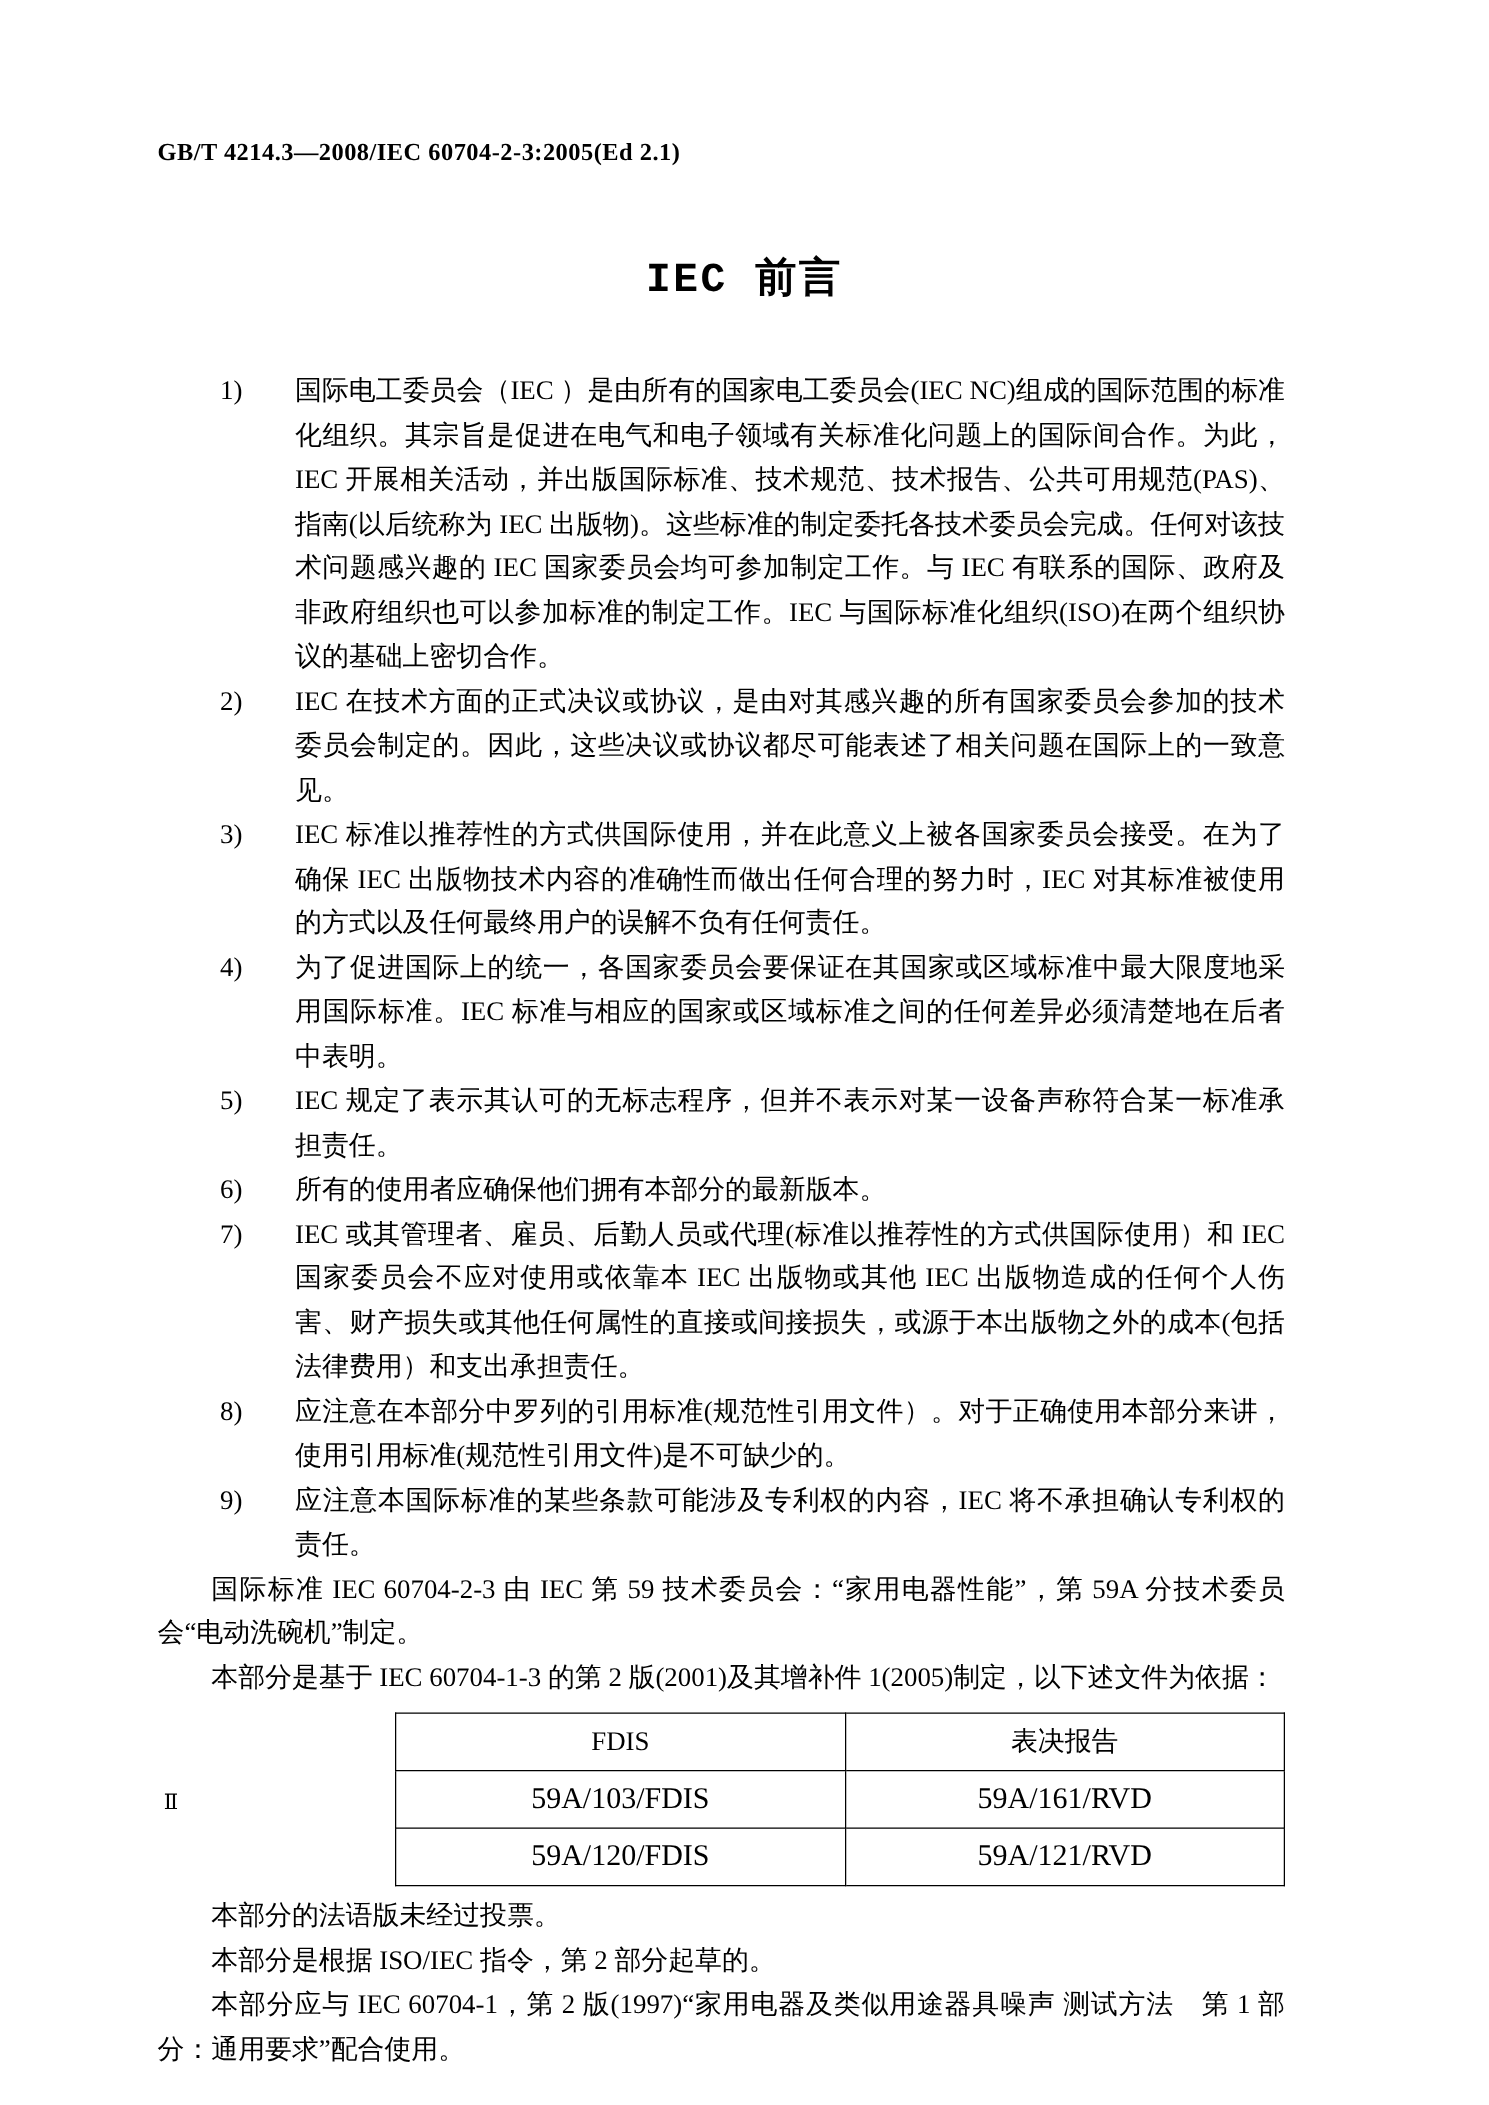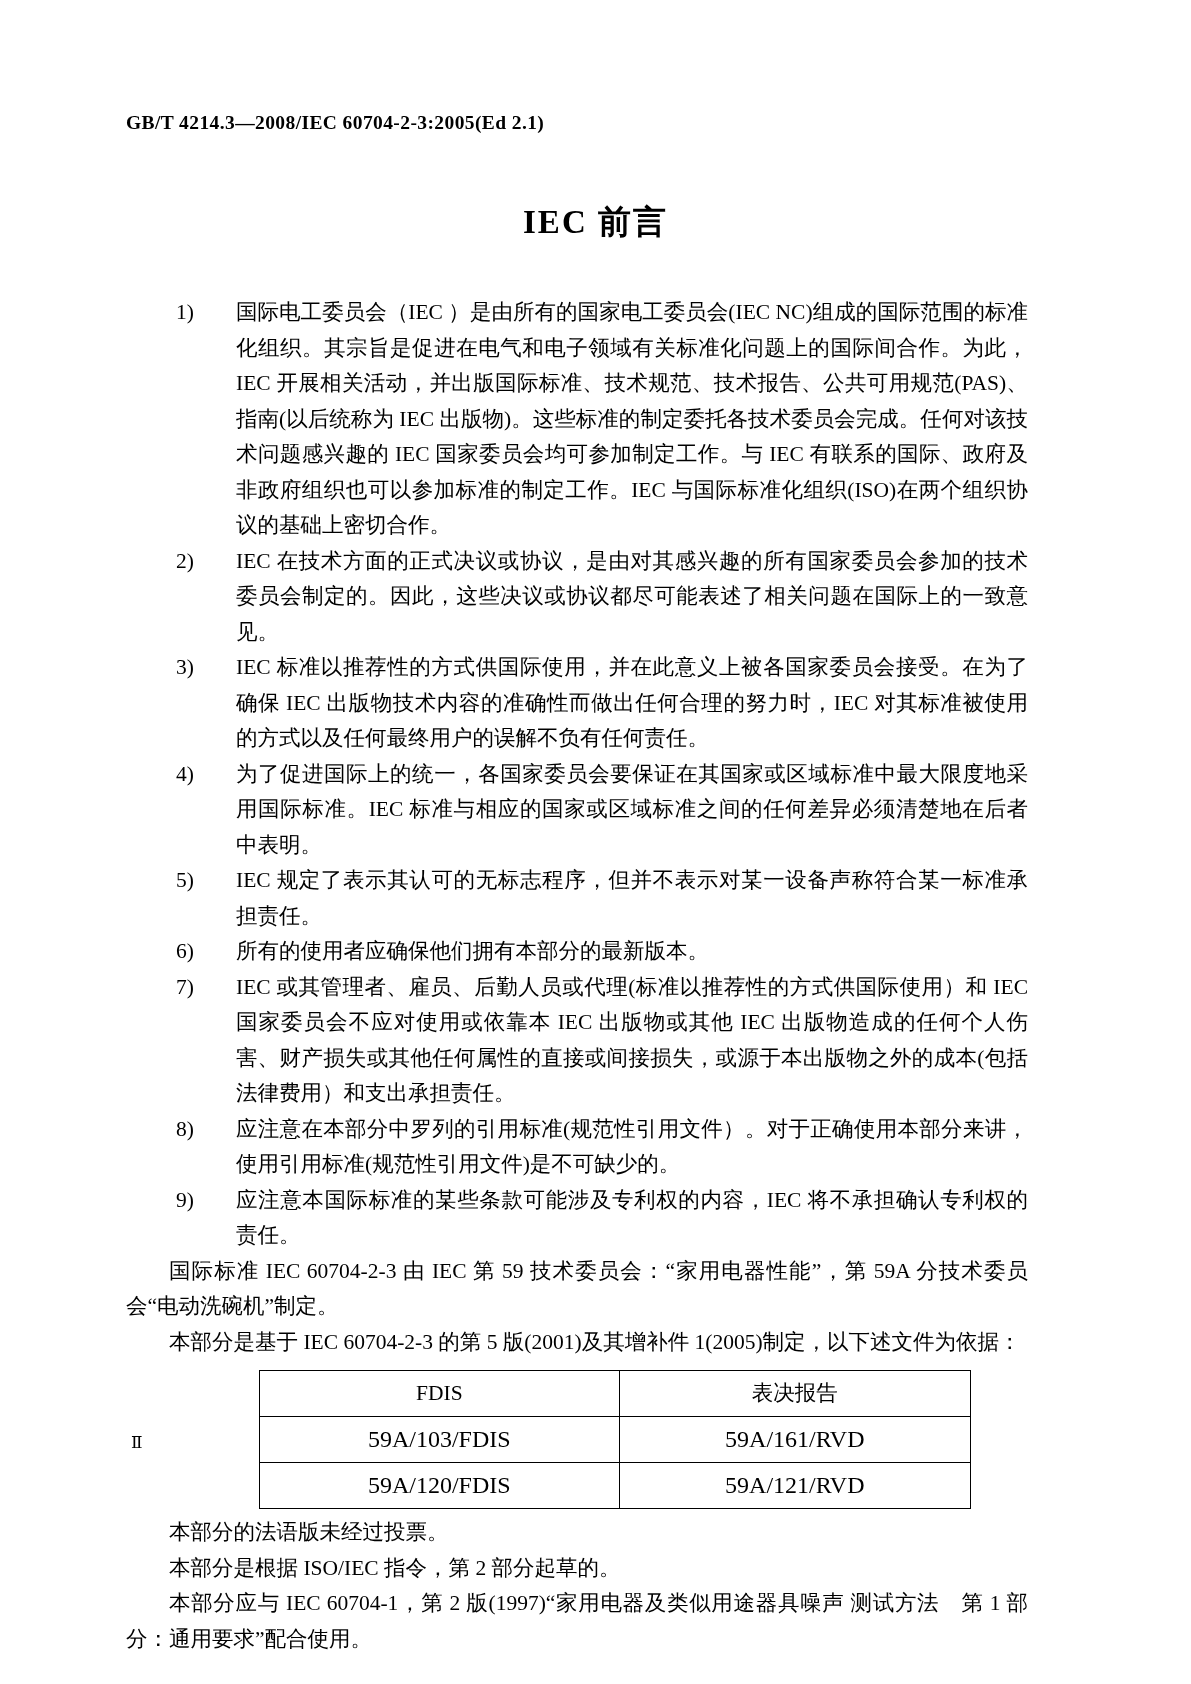--- a/index.html
+++ b/index.html
@@ -37,21 +37,21 @@
   
   .doc-title {
     position: absolute;
     left: 0;
     top: 200px;
     width: 1191px;
     text-align: center;
     font-size: 33px;
     font-weight: bold;
     letter-spacing: 2px;
-    font-family: Liberation Serif, serif;
+    font-family: Liberation Mono, monospace;
   }
 
   .content {
     position: absolute;
     left: 166px;
     top: 295px;
     width: 862px;
   }
 
   
@@ -91,21 +91,21 @@
   }
   .para.full {
     margin-left: -40px;
     width: 902px;
   }
 
   
   .tbl-wrap {
     margin: 10px 0 6px 0;
     display: flex;
-    justify-content: center;
+    justify-content: flex-end;
   }
   table.fdis-table {
     border-collapse: collapse;
     width: 712px;
     margin-left: 36px;
     font-size: 21px;
   }
   table.fdis-table th,
   table.fdis-table td {
     border: 1.6px solid #000;
@@ -153,21 +153,21 @@
         <li><span class="num">4)</span><span>为了促进国际上的统一，各国家委员会要保证在其国家或区域标准中最大限度地采用国际标准。IEC 标准与相应的国家或区域标准之间的任何差异必须清楚地在后者中表明。</span></li>
         <li><span class="num">5)</span><span>IEC 规定了表示其认可的无标志程序，但并不表示对某一设备声称符合某一标准承担责任。</span></li>
         <li><span class="num">6)</span><span>所有的使用者应确保他们拥有本部分的最新版本。</span></li>
         <li><span class="num">7)</span><span>IEC 或其管理者、雇员、后勤人员或代理(标准以推荐性的方式供国际使用）和 IEC 国家委员会不应对使用或依靠本 IEC 出版物或其他 IEC 出版物造成的任何个人伤害、财产损失或其他任何属性的直接或间接损失，或源于本出版物之外的成本(包括法律费用）和支出承担责任。</span></li>
         <li><span class="num">8)</span><span>应注意在本部分中罗列的引用标准(规范性引用文件）。对于正确使用本部分来讲，使用引用标准(规范性引用文件)是不可缺少的。</span></li>
         <li><span class="num">9)</span><span>应注意本国际标准的某些条款可能涉及专利权的内容，IEC 将不承担确认专利权的责任。</span></li>
       </ol>
 
     <div id="pre-table-paras">
         <p class="para indent2 full">国际标准 IEC 60704-2-3 由 IEC 第 59 技术委员会：“家用电器性能”，第 59A 分技术委员会“电动洗碗机”制定。</p>
-        <p class="para indent2 full">本部分是基于 IEC 60704-2-3 的第 5 版(2001)及其增补件 1(2005)制定，以下述文件为依据：</p>
+        <p class="para indent2 full">本部分是基于 IEC 60704-1-3 的第 2 版(2001)及其增补件 1(2005)制定，以下述文件为依据：</p>
       </div>
 
     <div class="tbl-wrap">
       <table class="fdis-table">
         <thead>
           <tr>
             <th>FDIS</th>
             <th>表决报告</th>
           </tr>
         </thead>

